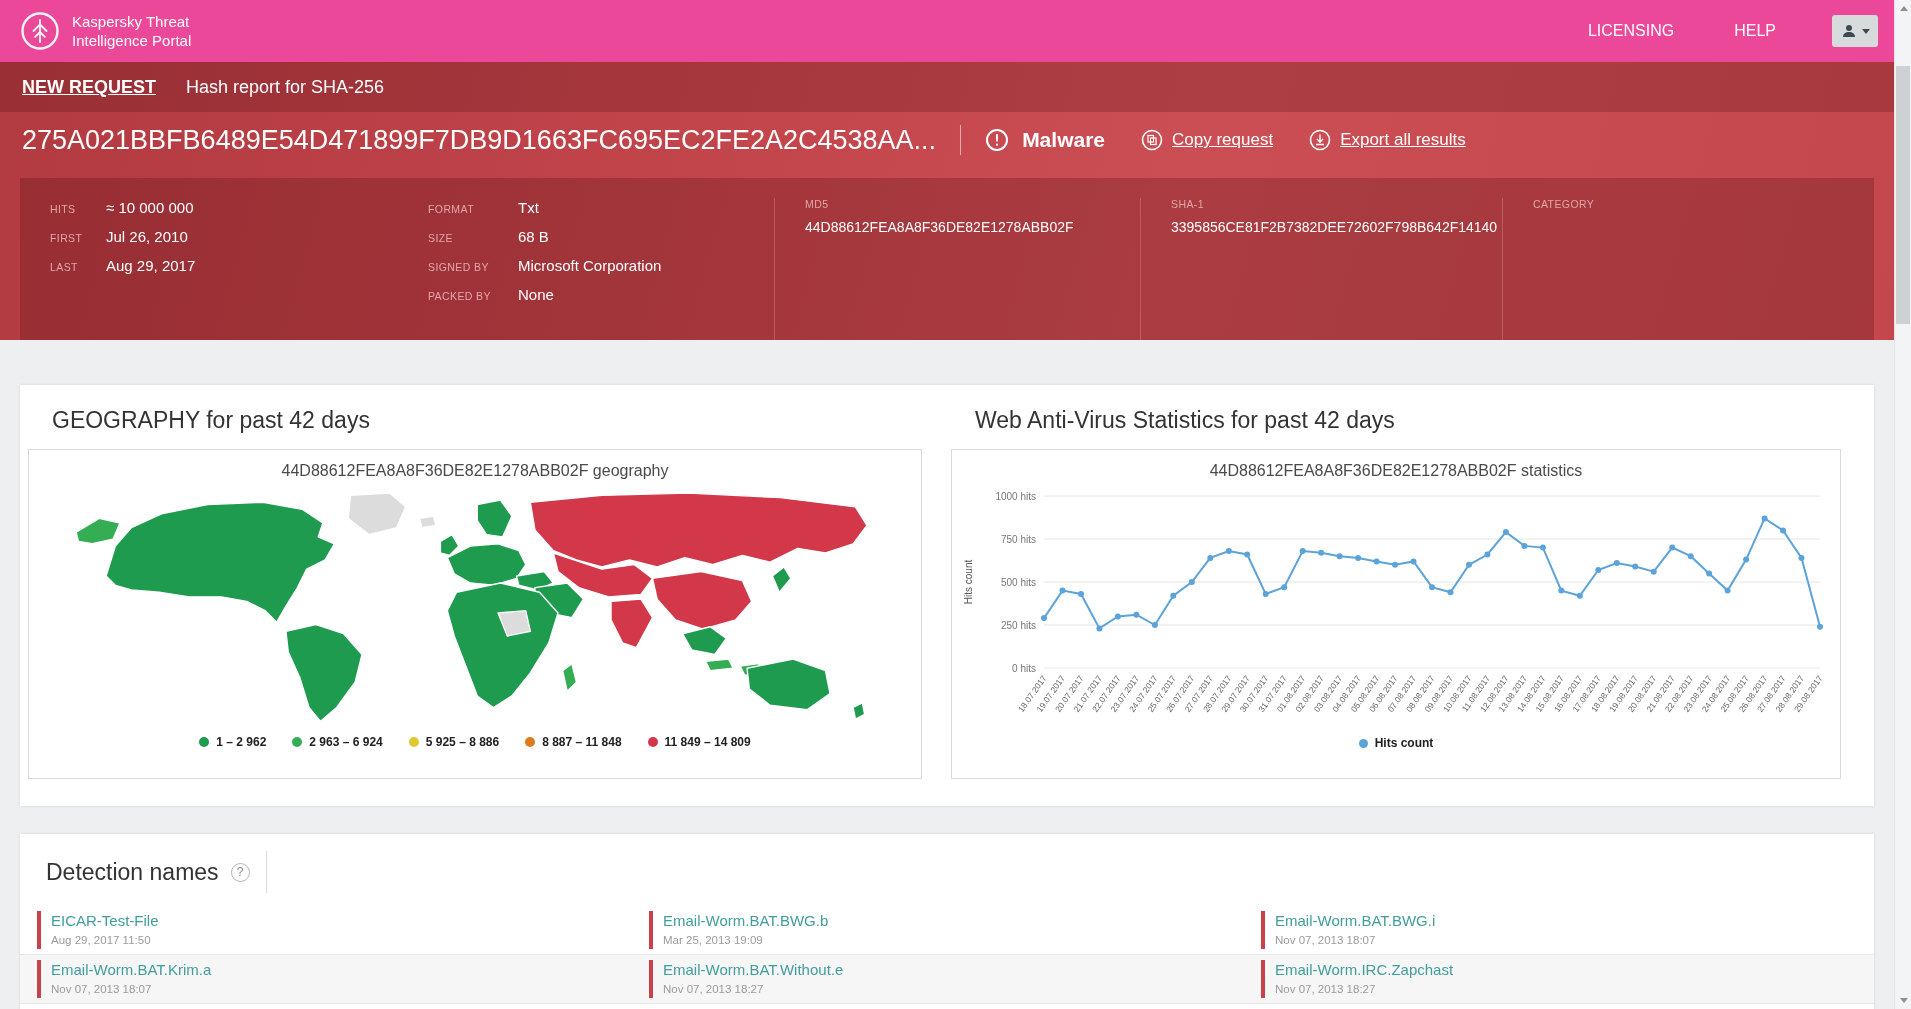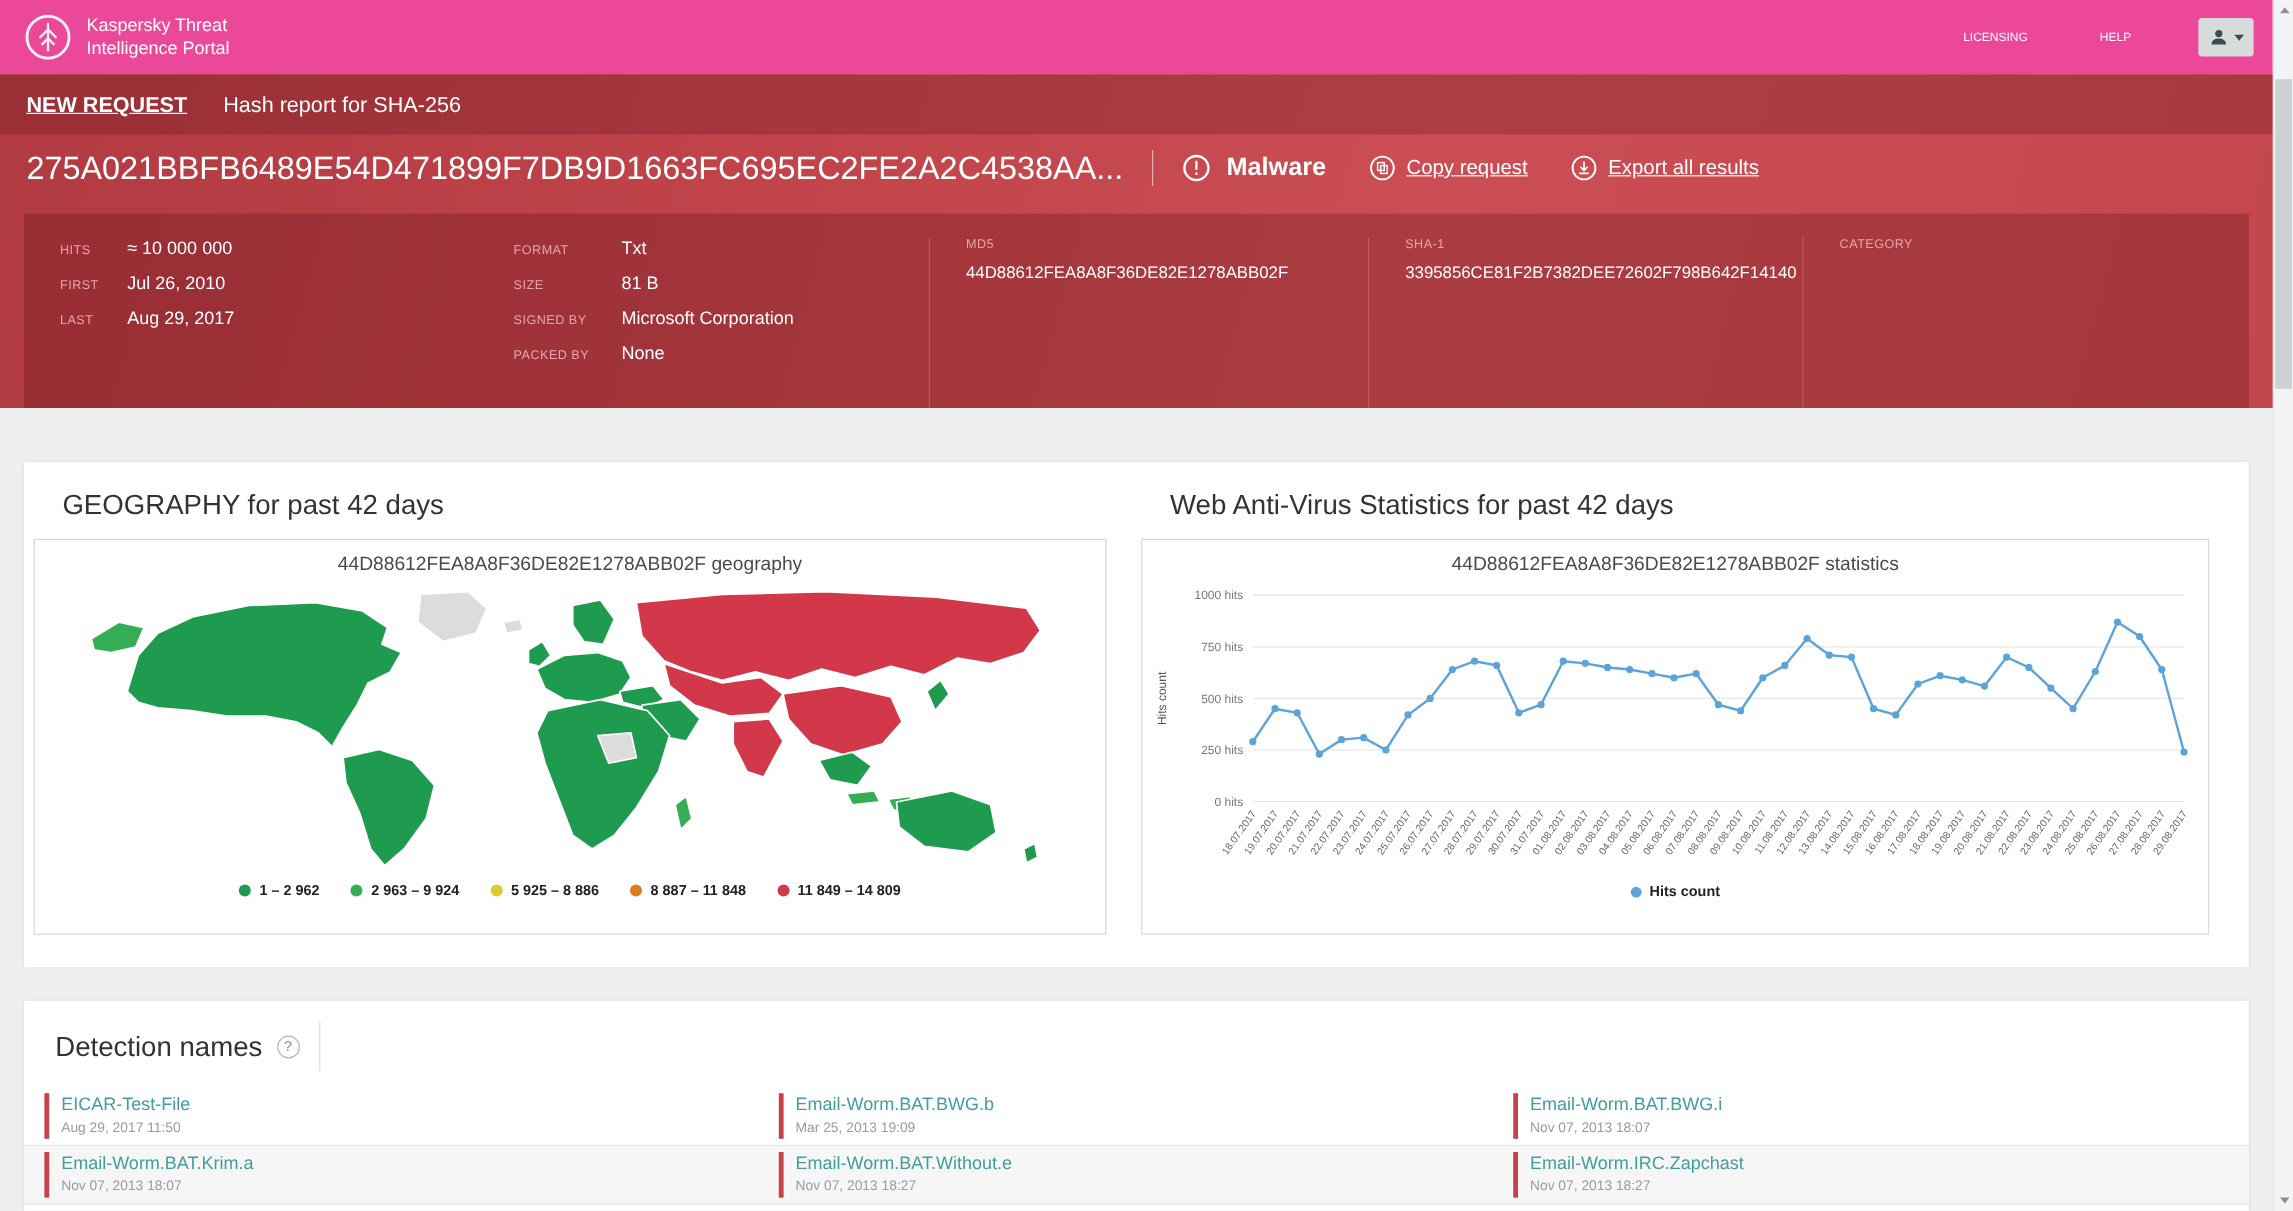--- a/index.html
+++ b/index.html
@@ -9,21 +9,21 @@
   .content { width:1894px; }
 
   
   .navbar { height:62px; background:#ec4899; display:flex; align-items:stretch; width:1894px; }
   .brand { display:flex; align-items:center; gap:12px; padding:0 30px 0 20px; cursor:pointer; }
   .brand-text { color:#fff; font-size:15px; line-height:19px; }
   .nav-items { display:flex; align-items:stretch; }
   .nav-item { display:flex; align-items:center; padding:0 27px; color:#fff; font-size:15px; letter-spacing:.3px; cursor:pointer; }
   .nav-item.active { background:#232f36; }
   .nav-right { margin-left:auto; display:flex; align-items:center; }
-  .nav-link { color:#fff; font-size:10px; padding:0 30px; cursor:pointer; }
+  .nav-link { color:#fff; font-size:16px; padding:0 30px; cursor:pointer; }
   .user-btn { width:46px; height:32px; background:#d7dbdc; border-radius:3px; margin:0 16px 0 26px; display:flex; align-items:center; justify-content:center; gap:5px; cursor:pointer; }
   .caret-down { width:0; height:0; border-left:4px solid transparent; border-right:4px solid transparent; border-top:5px solid #3c4a52; }
 
   
   .report { width:1894px; background:#c2454b; background-image:linear-gradient(105deg,#b23a41 0%,#c2454b 38%,#cb4e54 62%,#c4474d 100%); color:#fff; }
   .crumb-row { height:50px; display:flex; align-items:center; padding:0 22px; background:rgba(70,8,12,.22); }
   .crumb-link { color:#fff; font-weight:bold; font-size:18px; text-decoration:underline; cursor:pointer; }
   .crumb-title { color:#fff; font-size:18px; margin-left:30px; }
   .hash-row { height:56px; display:flex; align-items:center; padding:0 22px; }
   .hash { font-size:27px; font-weight:400; letter-spacing:0; white-space:nowrap; }
@@ -162,21 +162,21 @@
               <span class="v">Aug 29, 2017</span>
             </div>
         </div>
         <div class="dcol dcol2">
           <div class="kv">
               <span class="k">FORMAT</span>
               <span class="v">Txt</span>
             </div>
           <div class="kv">
               <span class="k">SIZE</span>
-              <span class="v">81 B</span>
+              <span class="v">68 B</span>
             </div>
           <div class="kv">
               <span class="k">SIGNED BY</span>
               <span class="v">Microsoft Corporation</span>
             </div>
           <div class="kv">
               <span class="k">PACKED BY</span>
               <span class="v">None</span>
             </div>
         </div>
@@ -229,21 +229,21 @@
                 <path class="mg" d="M688,192 L696,188 698,198 690,202 Z"></path>
               </g>
             </svg>
             <div class="map-legend">
               <div class="legend-item">
                   <span class="legend-dot" style="background: rgb(30, 155, 78);"></span>
                   <span>1 – 2 962</span>
                 </div>
               <div class="legend-item">
                   <span class="legend-dot" style="background: rgb(53, 173, 85);"></span>
-                  <span>2 963 – 9 924</span>
+                  <span>2 963 – 6 924</span>
                 </div>
               <div class="legend-item">
                   <span class="legend-dot" style="background: rgb(224, 200, 50);"></span>
                   <span>5 925 – 8 886</span>
                 </div>
               <div class="legend-item">
                   <span class="legend-dot" style="background: rgb(221, 123, 30);"></span>
                   <span>8 887 – 11 848</span>
                 </div>
               <div class="legend-item">

